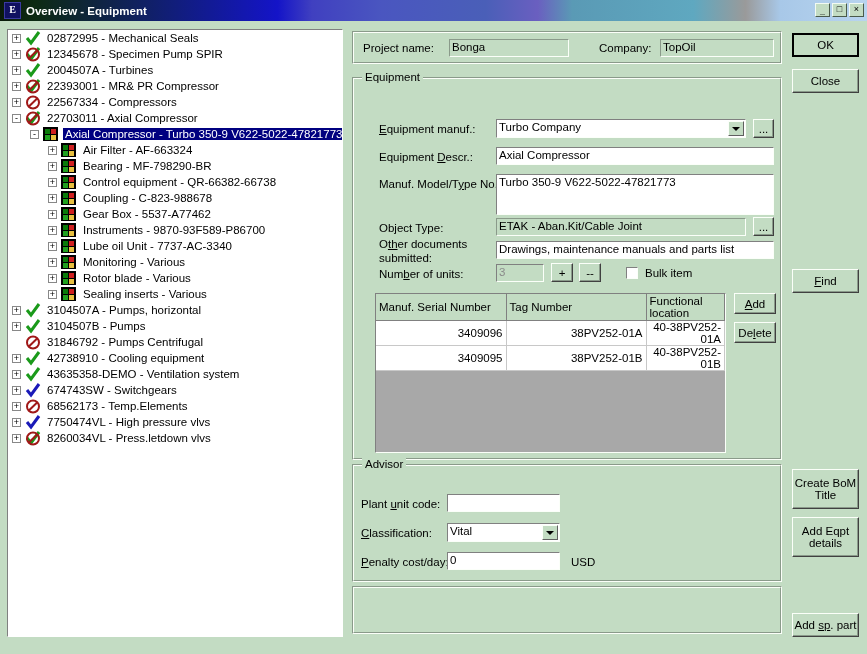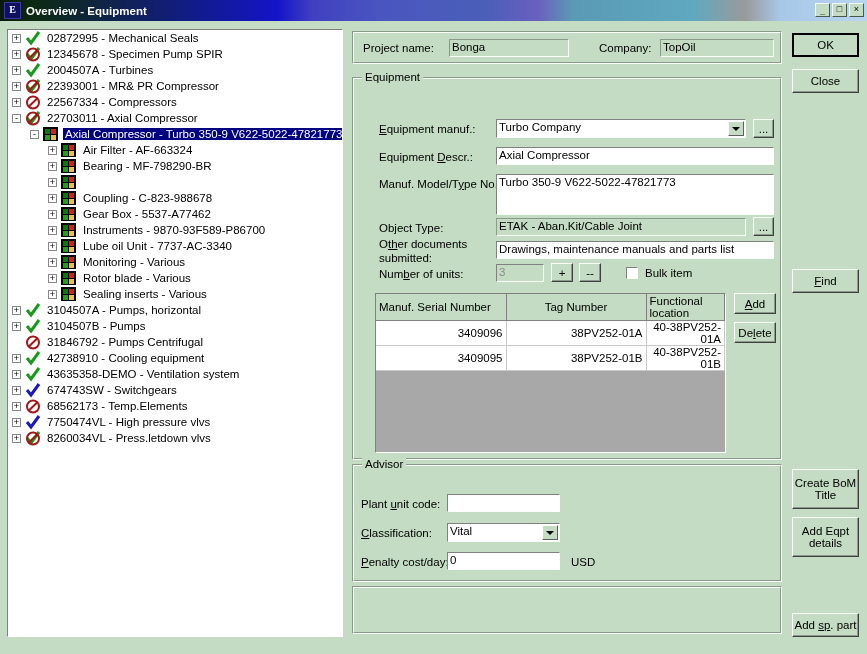--- a/index.html
+++ b/index.html
@@ -308,20 +308,21 @@
         <span class="tlabel">Bearing - MF-798290-BR</span>
       </div>
       <div class="tnode" style="padding-left: 40px;">
         <div class="expander">+</div>
         <div class="ico sq">
           <i class="q1"></i>
           <i class="q2"></i>
           <i class="q3"></i>
           <i class="q4"></i>
         </div>
+        <span class="tlabel">Control equipment - QR-66382-66738</span>
       </div>
       <div class="tnode" style="padding-left: 40px;">
         <div class="expander">+</div>
         <div class="ico sq">
           <i class="q1"></i>
           <i class="q2"></i>
           <i class="q3"></i>
           <i class="q4"></i>
         </div>
         <span class="tlabel">Coupling - C-823-988678</span>
@@ -511,21 +512,21 @@
     <div class="btn" style="left:198px;top:185px;width:22px;height:19px;">+</div>
     <div class="btn" style="left:226px;top:185px;width:22px;height:19px;">--</div>
     <div class="chk" style="left:273px;top:189px;"></div>
     <div class="lbl" style="left:292px;top:189px;">Bulk item</div>
 
     <div id="grid" style="left:22px;top:215px;width:351px;height:160px;">
       <table>
         <thead>
             <tr>
               <th style="width: 130px;">Manuf. Serial Number</th>
-              <th style="width: 140px; text-align: center;">Tag Number</th>
+              <th style="width: 140px;">Tag Number</th>
               <th>Functional location</th>
             </tr>
           </thead>
         <tbody>
             <tr>
               <td>3409096</td>
               <td>38PV252-01A</td>
               <td>40-38PV252-01A</td>
             </tr>
             <tr>

